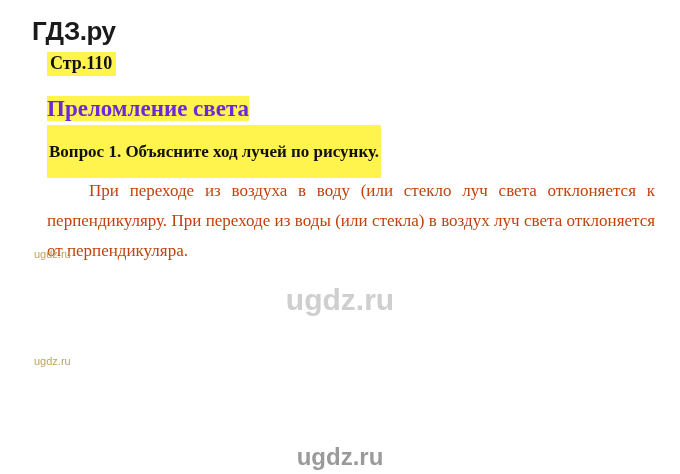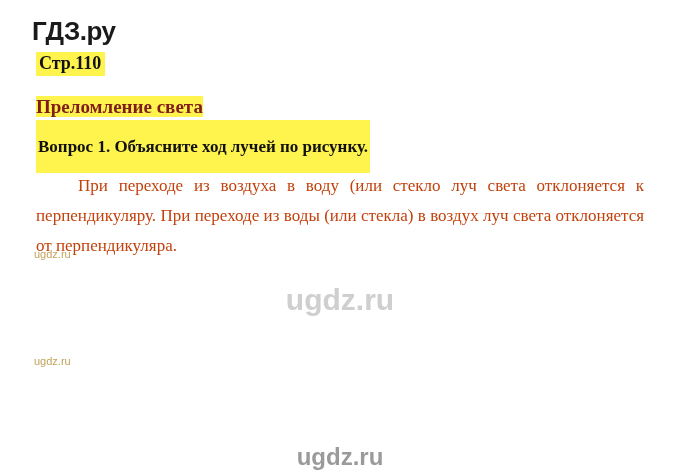--- a/index.html
+++ b/index.html
@@ -25,41 +25,41 @@
     top: 8px;
     font-family: "Liberation Sans", sans-serif;
     font-size: 26px;
     font-weight: bold;
     color: #1a1a1a;
     letter-spacing: -0.5px;
     margin-top: 8px;
   }
   .content {
     position: absolute;
-    left: 36px;
+    left: 47px;
     top: 52px;
     width: 608px;
   }
   .page-num {
     display: inline-block;
     font-family: "Liberation Serif", serif;
     font-size: 18px;
     font-weight: bold;
     color: #111;
     background: #fff34d;
     padding: 1px 4px 2px 3px;
     margin-bottom: 10px;
   }
   .hl {
     background: #fff34d;
   }
   .line-bold {
-    font-size: 19px;
+    font-size: 23px;
     font-weight: bold;
-    color: #7f1d1d;
+    color: #6d28d9;
     margin: 9px 0 0 0;
     line-height: 1.25;
   }
   .q-head {
     font-size: 17px;
     font-weight: bold;
     color: #111;
     margin-top: 16px;
     line-height: 1.45;
     text-align: justify;

